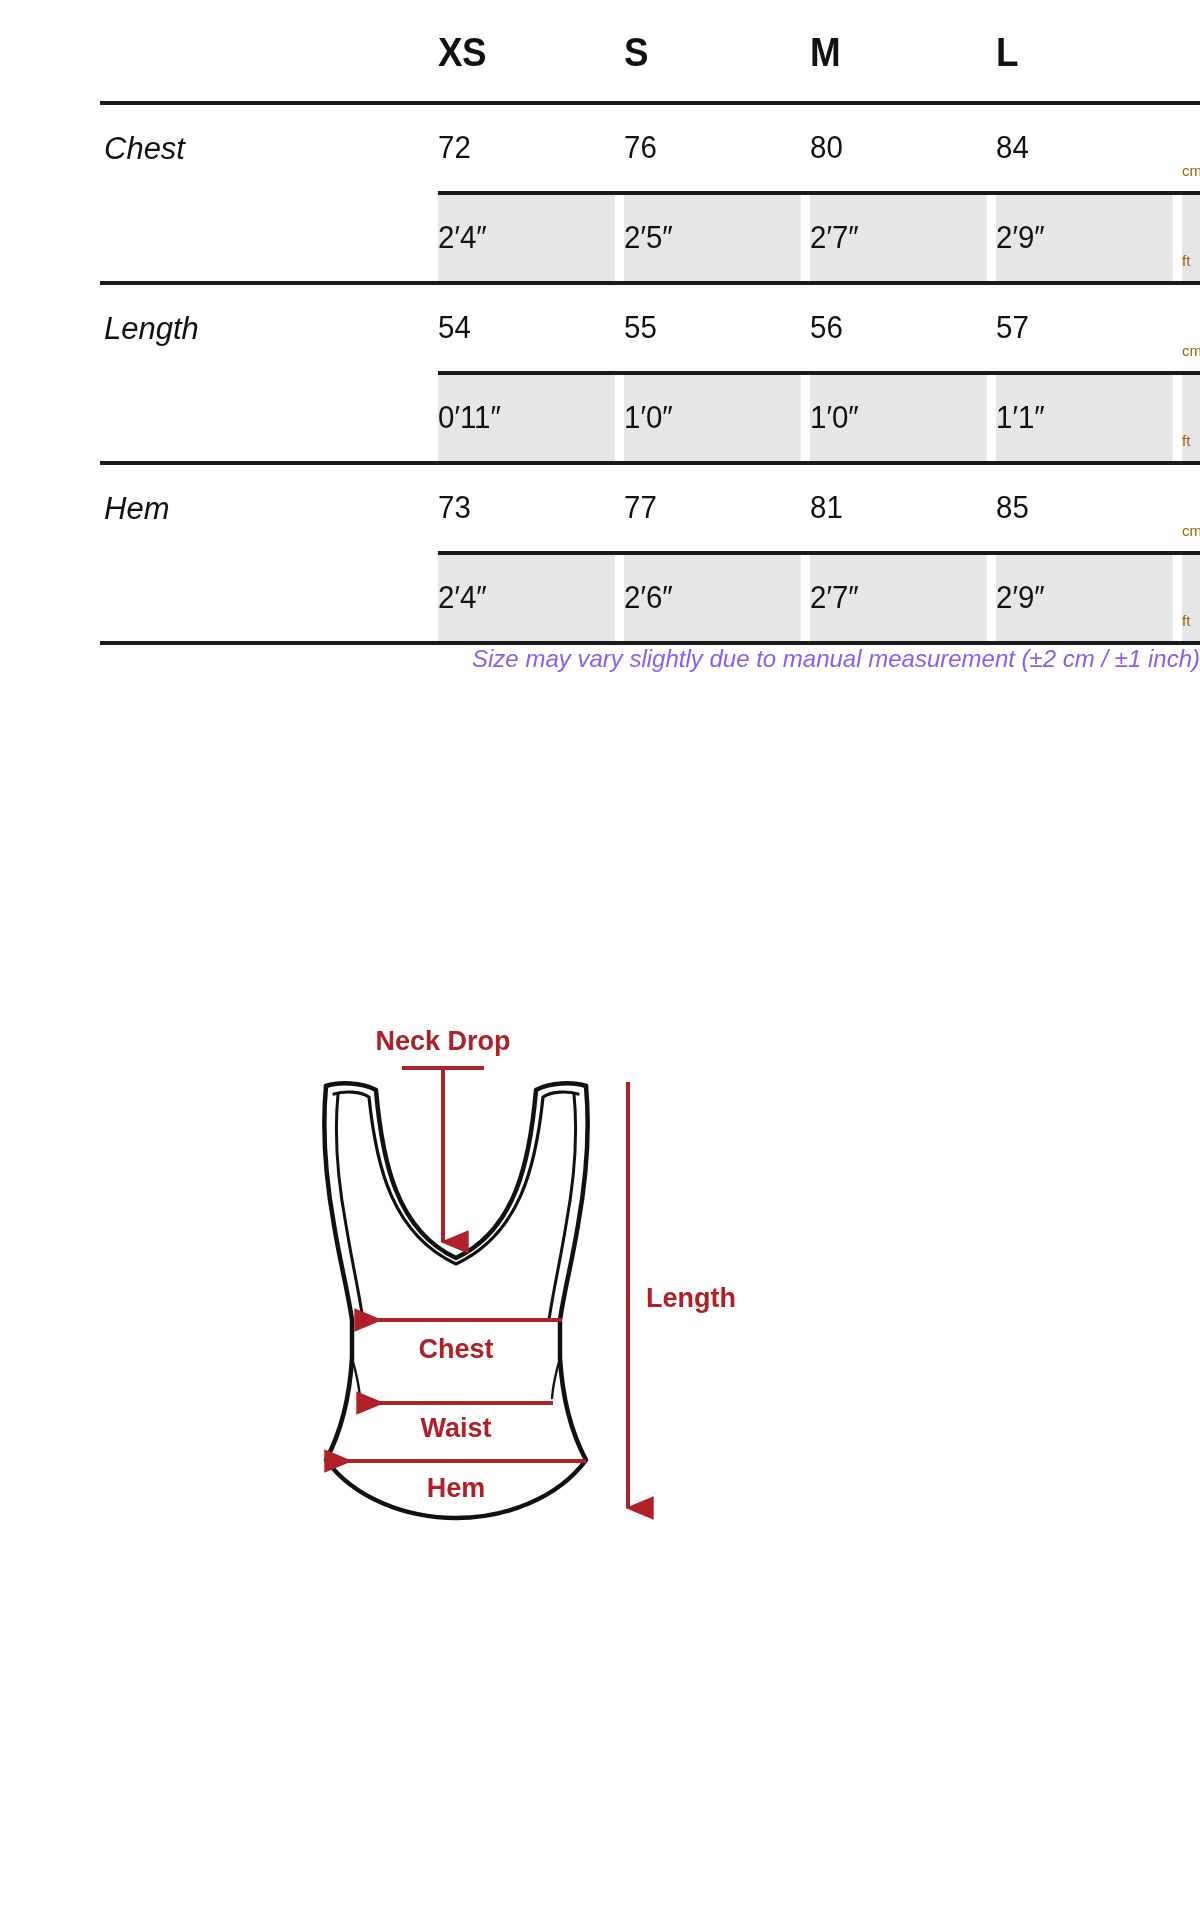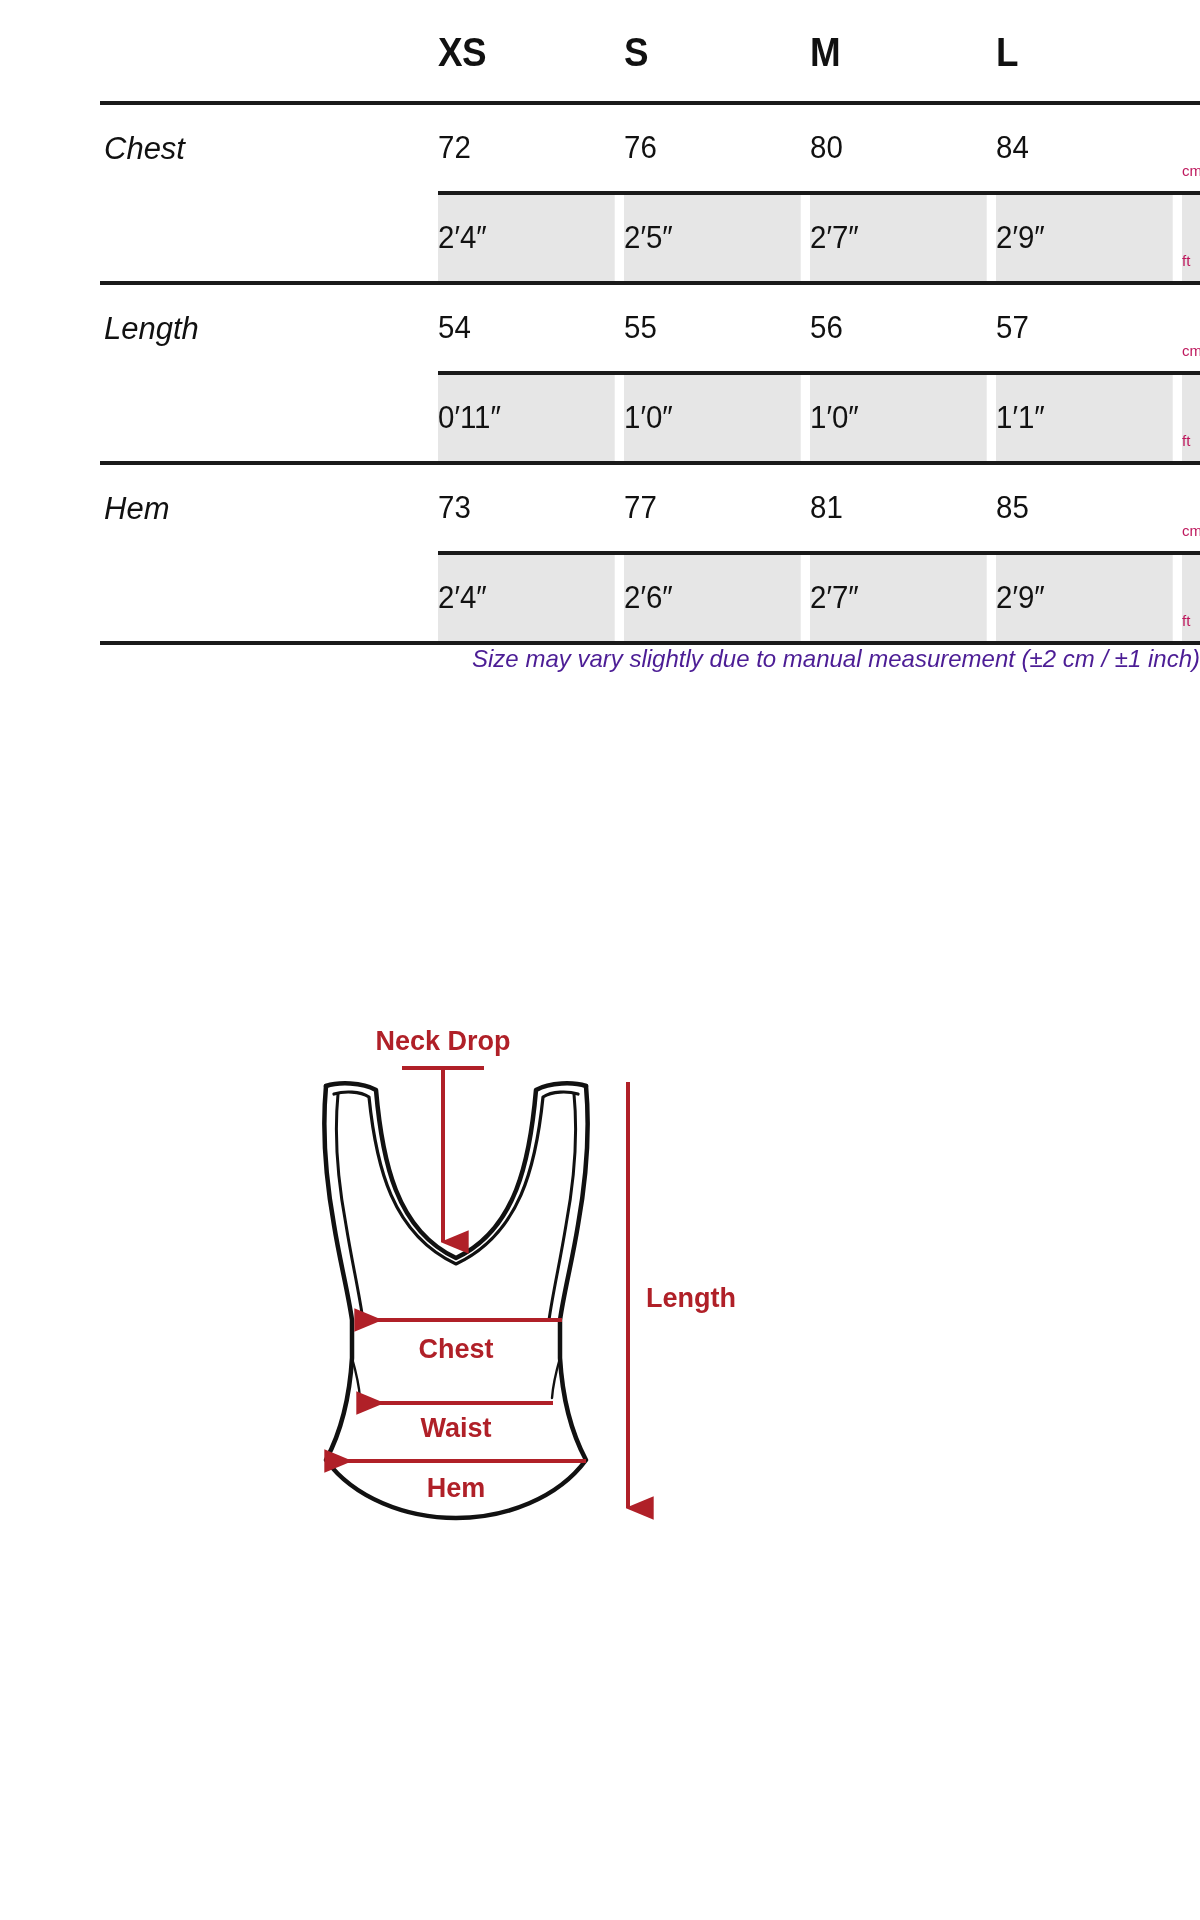--- a/index.html
+++ b/index.html
@@ -74,21 +74,21 @@
   td.value {
     font-size: 31px;
     color: #111;
     white-space: nowrap;
     transform: scaleX(0.95);
     transform-origin: left center;
   }
 
   td.unit {
     font-size: 15px;
-    color: #be185d;
+    color: #a16207;
     text-align: left;
     vertical-align: bottom;
     padding-bottom: 12px;
     white-space: nowrap;
   }
 
   
   tr.cm-row td { background: #ffffff; }
 
   
@@ -105,21 +105,21 @@
 
   
   #footnote {
     position: absolute;
     left: 0;
     top: 0;
     width: 1100px;
     text-align: right;
     font-size: 24px;
     font-style: italic;
-    color: #4c1d95;
+    color: #8b5cf6;
     white-space: nowrap;
   }
 
   
   #diagram-wrap {
     position: absolute;
     left: 0;
     top: 1020px;
     width: 1092px;
     height: 560px;

